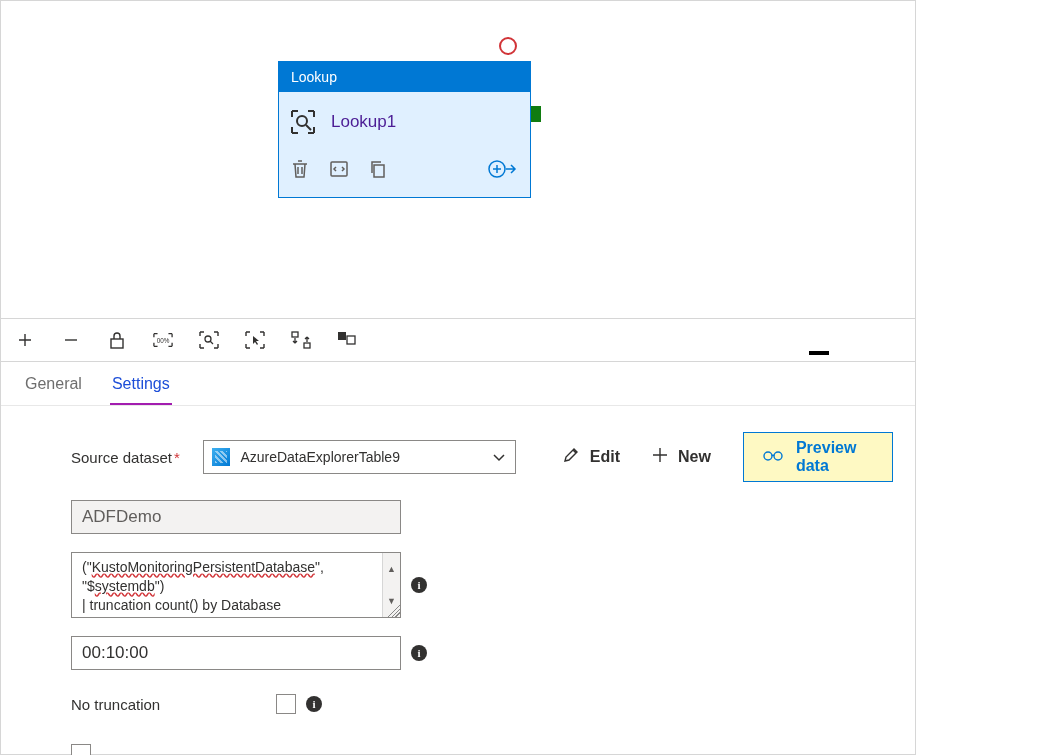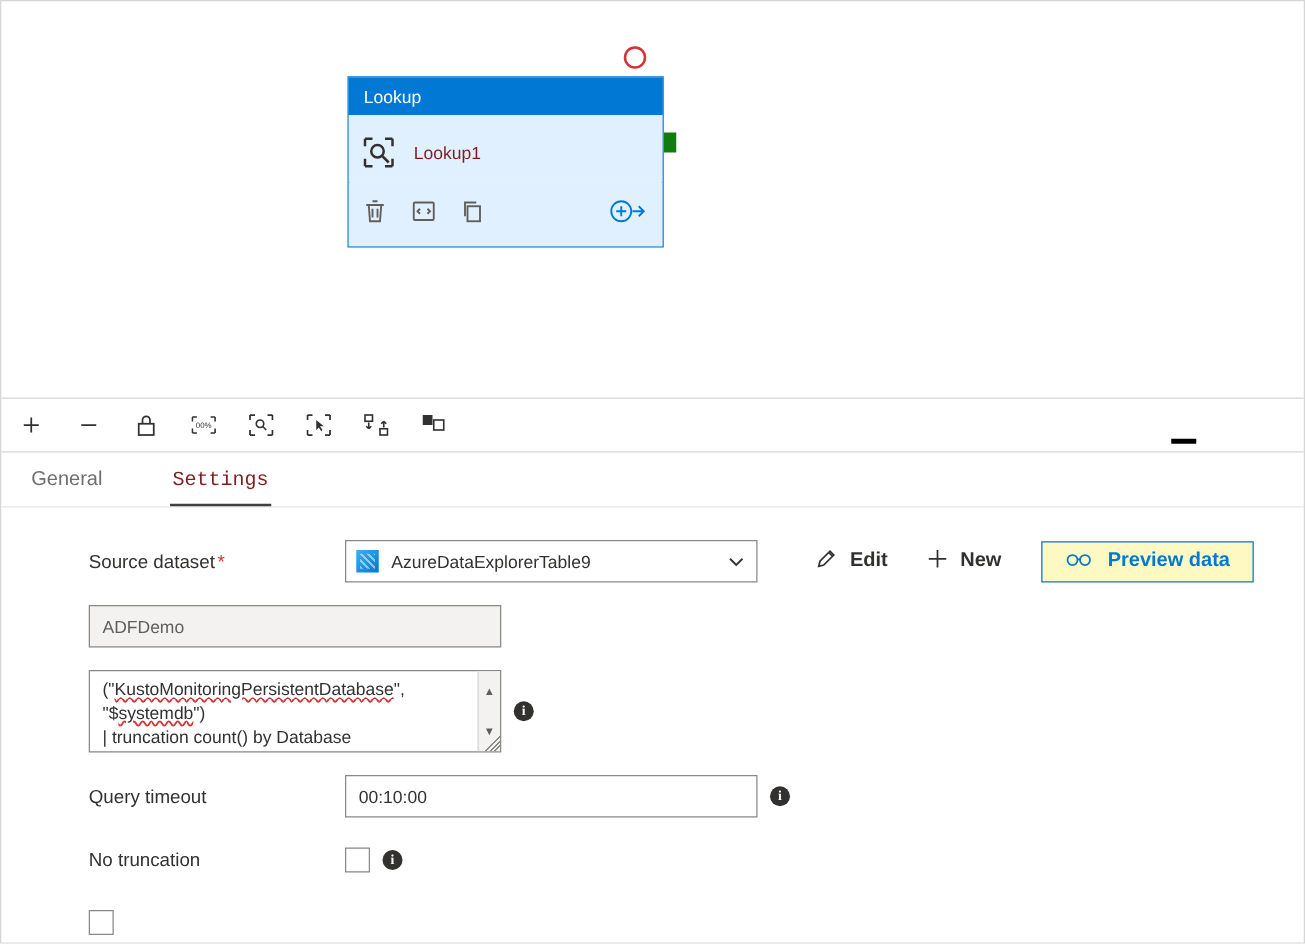--- a/index.html
+++ b/index.html
@@ -4,21 +4,21 @@
 <style>
   * { box-sizing: border-box; }
   html, body {
     margin: 0; padding: 0;
     font-family: "Segoe UI", Arial, sans-serif;
     font-size: 14px;
     color: #323130;
     background: #fff;
   }
   .container {
-    width: 1044px;
+    width: 916px;
     height: 755px;
     border: 1px solid #d6d6d6;
     position: relative;
     background: #fff;
   }
 
   
   .canvas {
     position: relative;
     width: 100%;
@@ -45,22 +45,22 @@
     display: flex;
     align-items: center;
     gap: 14px;
   }
   .activity-body-icon {
     display: inline-flex;
     align-items: center;
     justify-content: center;
   }
   .activity-name {
-    font-size: 14px;
-    color: #7f1d1d;
+    font-size: 17px;
+    color: #4c1d95;
   }
   .activity-footer {
     background: #e0f0ff;
     padding: 12px 12px 14px 12px;
     display: flex;
     align-items: center;
     gap: 20px;
   }
   .activity-footer .spacer { flex: 1; }
   .red-circle {
@@ -107,37 +107,36 @@
     right: 86px;
     top: 350px;
     width: 20px;
     height: 4px;
     background: #000;
   }
 
   
   .tabs {
     display: flex;
-    gap: 52px;
+    gap: 26px;
     padding: 10px 22px 0 22px;
     border-bottom: 1px solid #e8e8e8;
     height: 44px;
     align-items: flex-end;
   }
   .tab {
     padding: 0 2px 10px 2px;
     color: #6e6e6e;
     font-size: 16px;
     cursor: pointer;
     border-bottom: 2px solid transparent;
   }
   .tab.active {
-    color: #7f1d1d;
-    border-bottom: 2px solid #404040;
-    font-family: Liberation Mono, monospace;
+    color: #1d4ed8;
+    border-bottom: 2px solid #a21caf;
   }
 
   
   .settings {
     padding: 26px 22px;
   }
   .form-row {
     display: flex;
     align-items: center;
     margin-bottom: 18px;
@@ -178,21 +177,21 @@
   }
   .input-box {
     width: 330px;
     height: 34px;
     border: 1px solid #8a8886;
     padding: 0 10px;
     display: flex;
     align-items: center;
     background: #fff;
     color: #323130;
-    font-size: 14px;
+    font-size: 17px;
   }
   .input-box.disabled {
     background: #f3f2f1;
     color: #605e5c;
   }
   .textarea-box {
     width: 330px;
     height: 66px;
     border: 1px solid #8a8886;
     padding: 5px 20px 5px 10px;
@@ -471,21 +470,20 @@
             <div class="arrow">▲</div>
             <div class="arrow">▼</div>
           </div>
           <div class="resize-grip"></div>
         </div>
         <span class="info-icon">i</span>
       </div>
     </div>
 
     <div class="form-row">
-      <div class="form-label">Query timeout</div>
       <div class="field-wrap">
         <div class="input-box">
           <span>00:10:00</span>
         </div>
         <span class="info-icon">i</span>
       </div>
     </div>
 
     <div class="form-row">
       <div class="form-label">No truncation</div>

